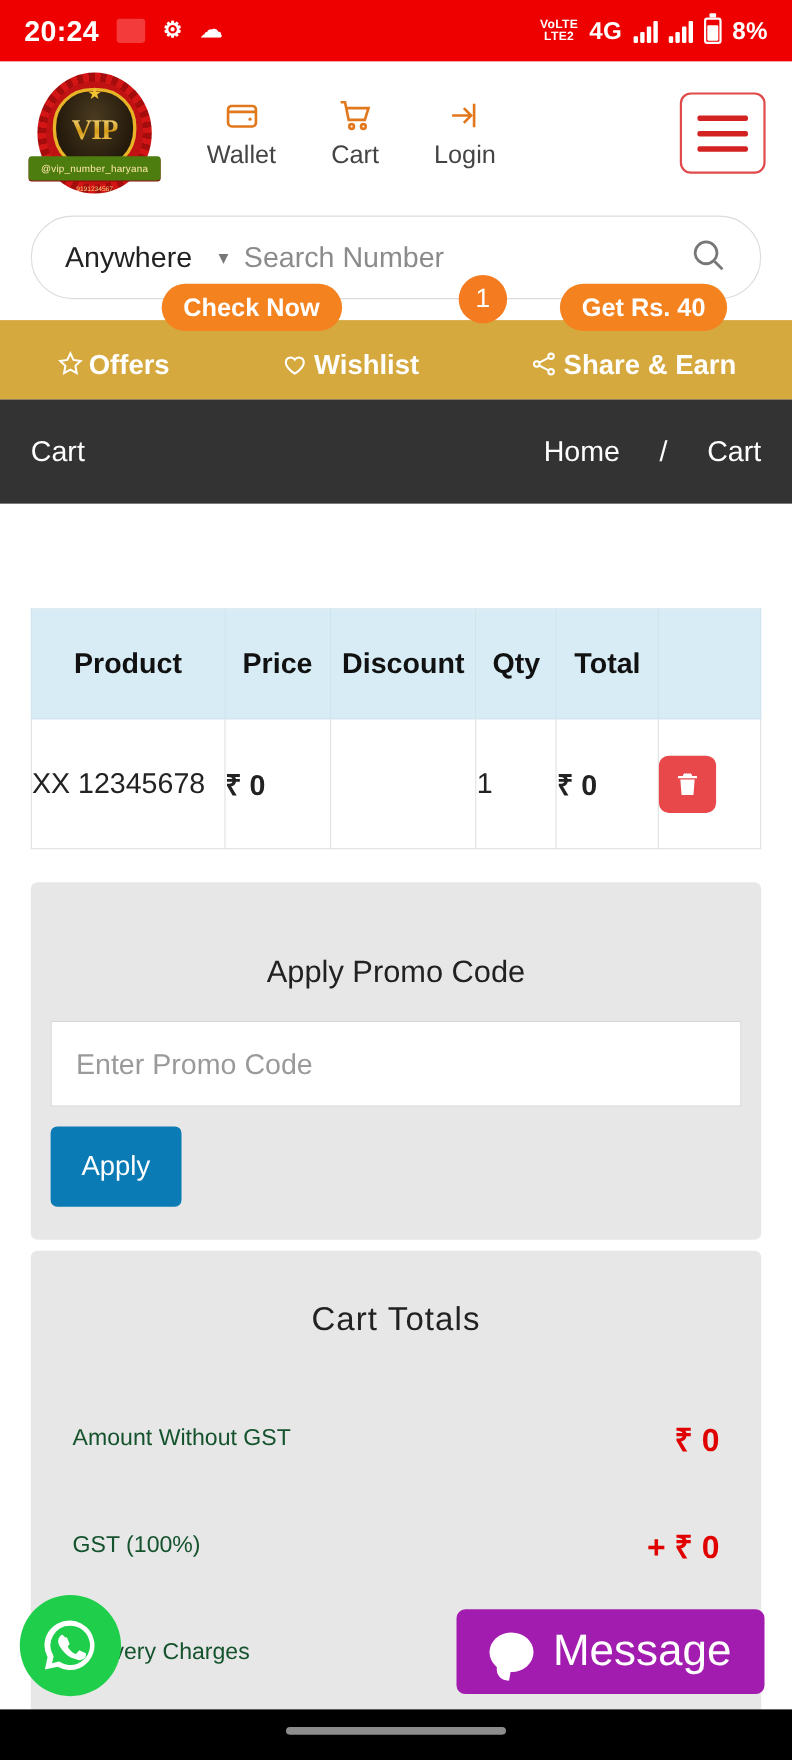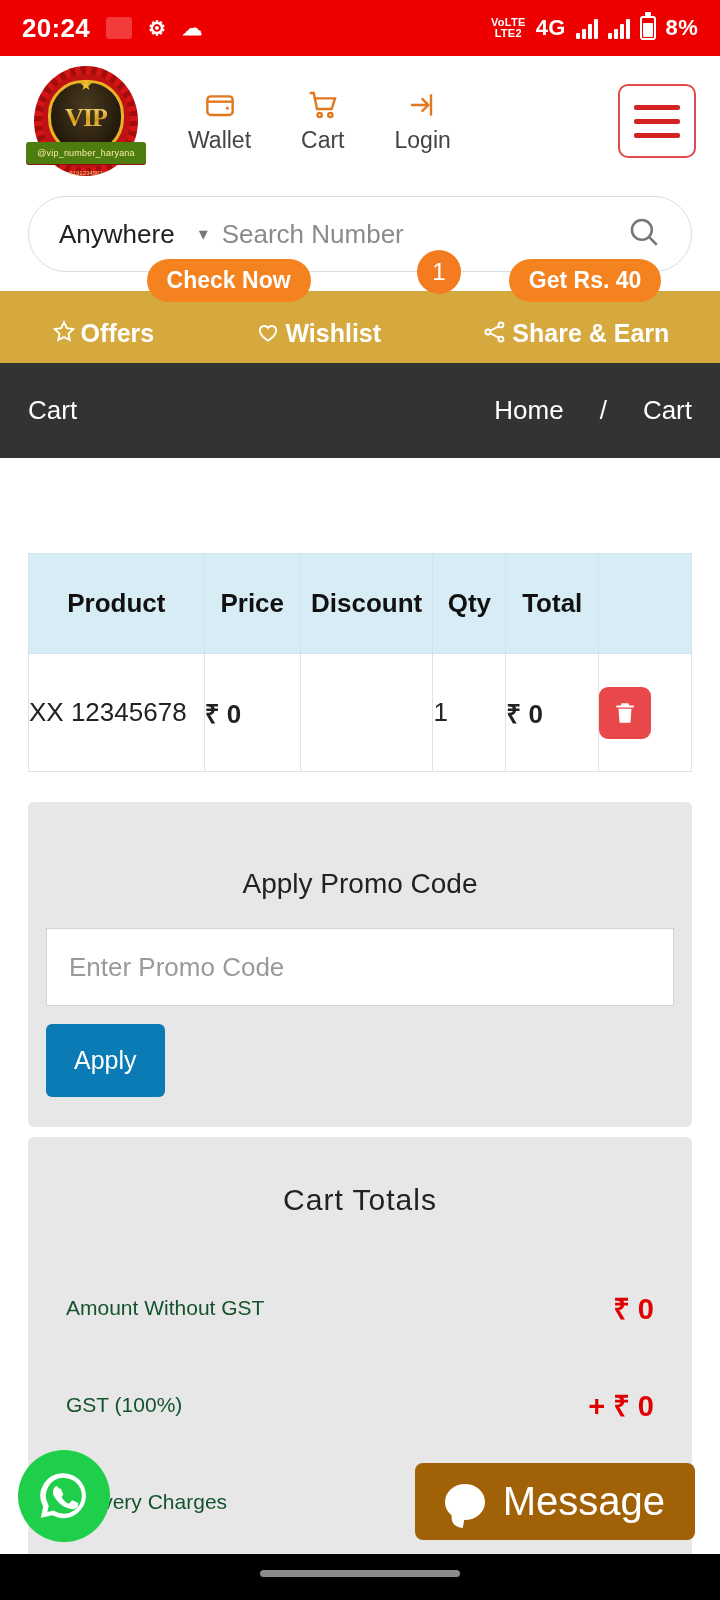--- a/index.html
+++ b/index.html
@@ -153,21 +153,21 @@
   .totlabel { font-size:21px; color:#14532d; }
   .totval { font-size:29px; color:#e00000; font-weight:700; }
 
   
   .whatsapp {
     position:absolute; left:18px; bottom:58px; width:92px; height:92px;
     background:#1fce4b; border-radius:50%; display:flex;
     align-items:center; justify-content:center; z-index:20;
   }
   .msgbtn {
-    position:absolute; right:25px; bottom:60px; background:#a16207;
+    position:absolute; right:25px; bottom:60px; background:#a21caf;
     border-radius:8px; padding:16px 30px; display:flex; align-items:center;
     gap:18px; color:#fff; font-size:40px; z-index:20;
   }
   .msgbubble { width:40px; height:36px; background:#fff; border-radius:50%; position:relative; }
   .msgbubble::after{content:"";position:absolute;left:6px;bottom:-7px;width:13px;height:13px;background:#fff;border-radius:0 0 0 10px;transform:rotate(10deg);}
 
   .navbar { position:absolute; left:0; bottom:0; width:720px; height:46px; background:#000; }
   .navbar .pillbar { position:absolute; left:50%; transform:translateX(-50%); top:16px; width:200px; height:7px; background:#8c8c8c; border-radius:4px; }
 </style>
 </head>

